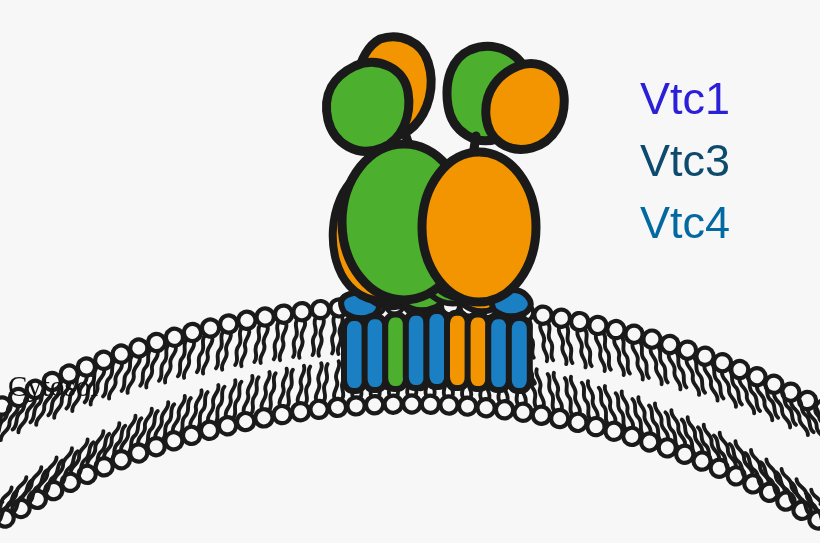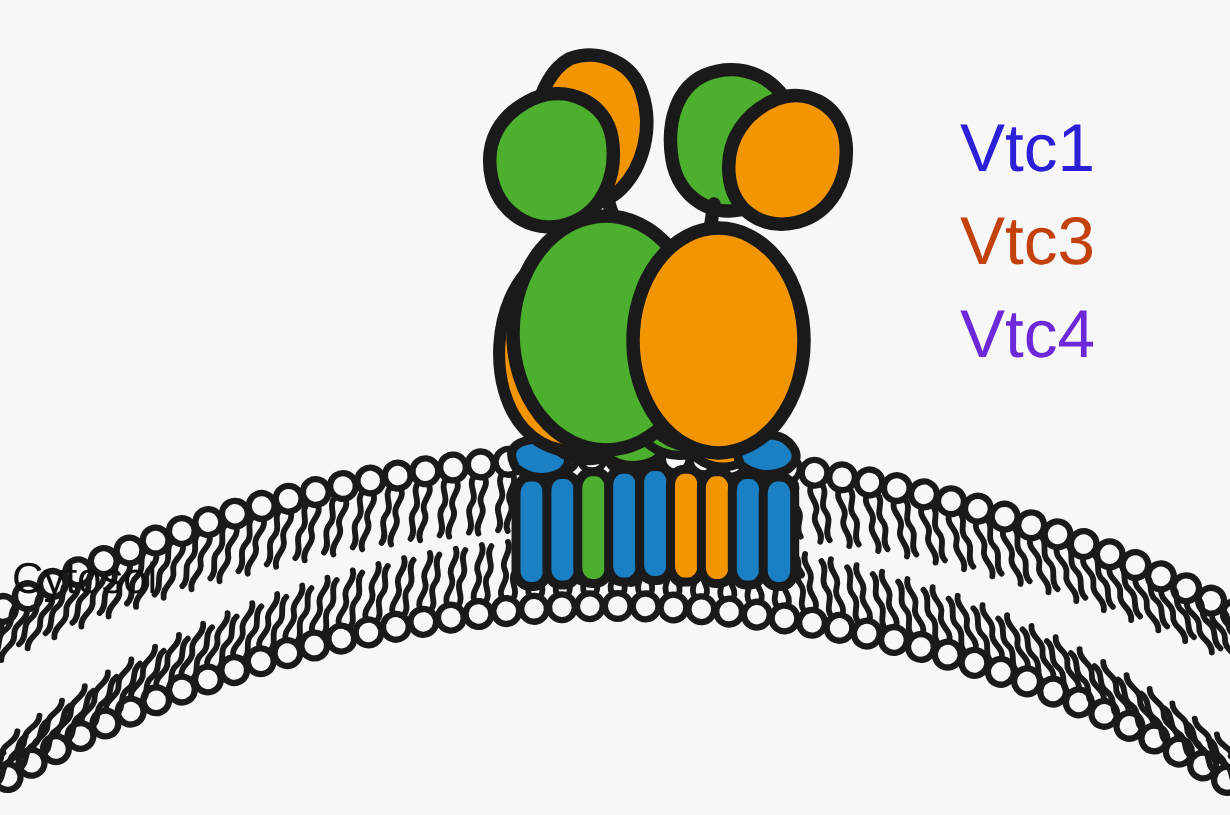--- a/index.html
+++ b/index.html
@@ -23,21 +23,21 @@
   .legend-item{
     font-size:45px;
     line-height:54px;
     font-family:"Liberation Sans", sans-serif;
     letter-spacing:0px;
     white-space:nowrap;
   }
   .label-text{
     position:absolute;
     color:#111111;
-    font-family:Liberation Sans, sans-serif;
+    font-family:Liberation Serif, serif;
     white-space:nowrap;
     user-select:none;
   }
   #cytosol-label{left:8px;top:370px;font-size:29px;}
   #lumen-label{left:196px;top:473px;font-size:29px;}
 </style>
 </head>
 <body>
 
 <div id="stage">
@@ -269,22 +269,22 @@
       <ellipse cx="479" cy="227" rx="57" ry="75" fill="#F29500" stroke="#1a1a1a" stroke-width="9"></ellipse>
     </g>
 
   </svg>
 
   <div class="legend">
     <div class="legend-item">
       <span style="color: rgb(43, 32, 216);">Vtc1</span>
     </div>
     <div class="legend-item">
-      <span style="color: #c2410c;">Vtc3</span>
+      <span style="color: #0c4a6e;">Vtc3</span>
     </div>
     <div class="legend-item">
-      <span style="color: #6d28d9;">Vtc4</span>
+      <span style="color: #0369a1;">Vtc4</span>
     </div>
   </div>
 
   <div class="label-text" id="cytosol-label">Cytosol</div>
 
 </div>
 
 </body></html>

